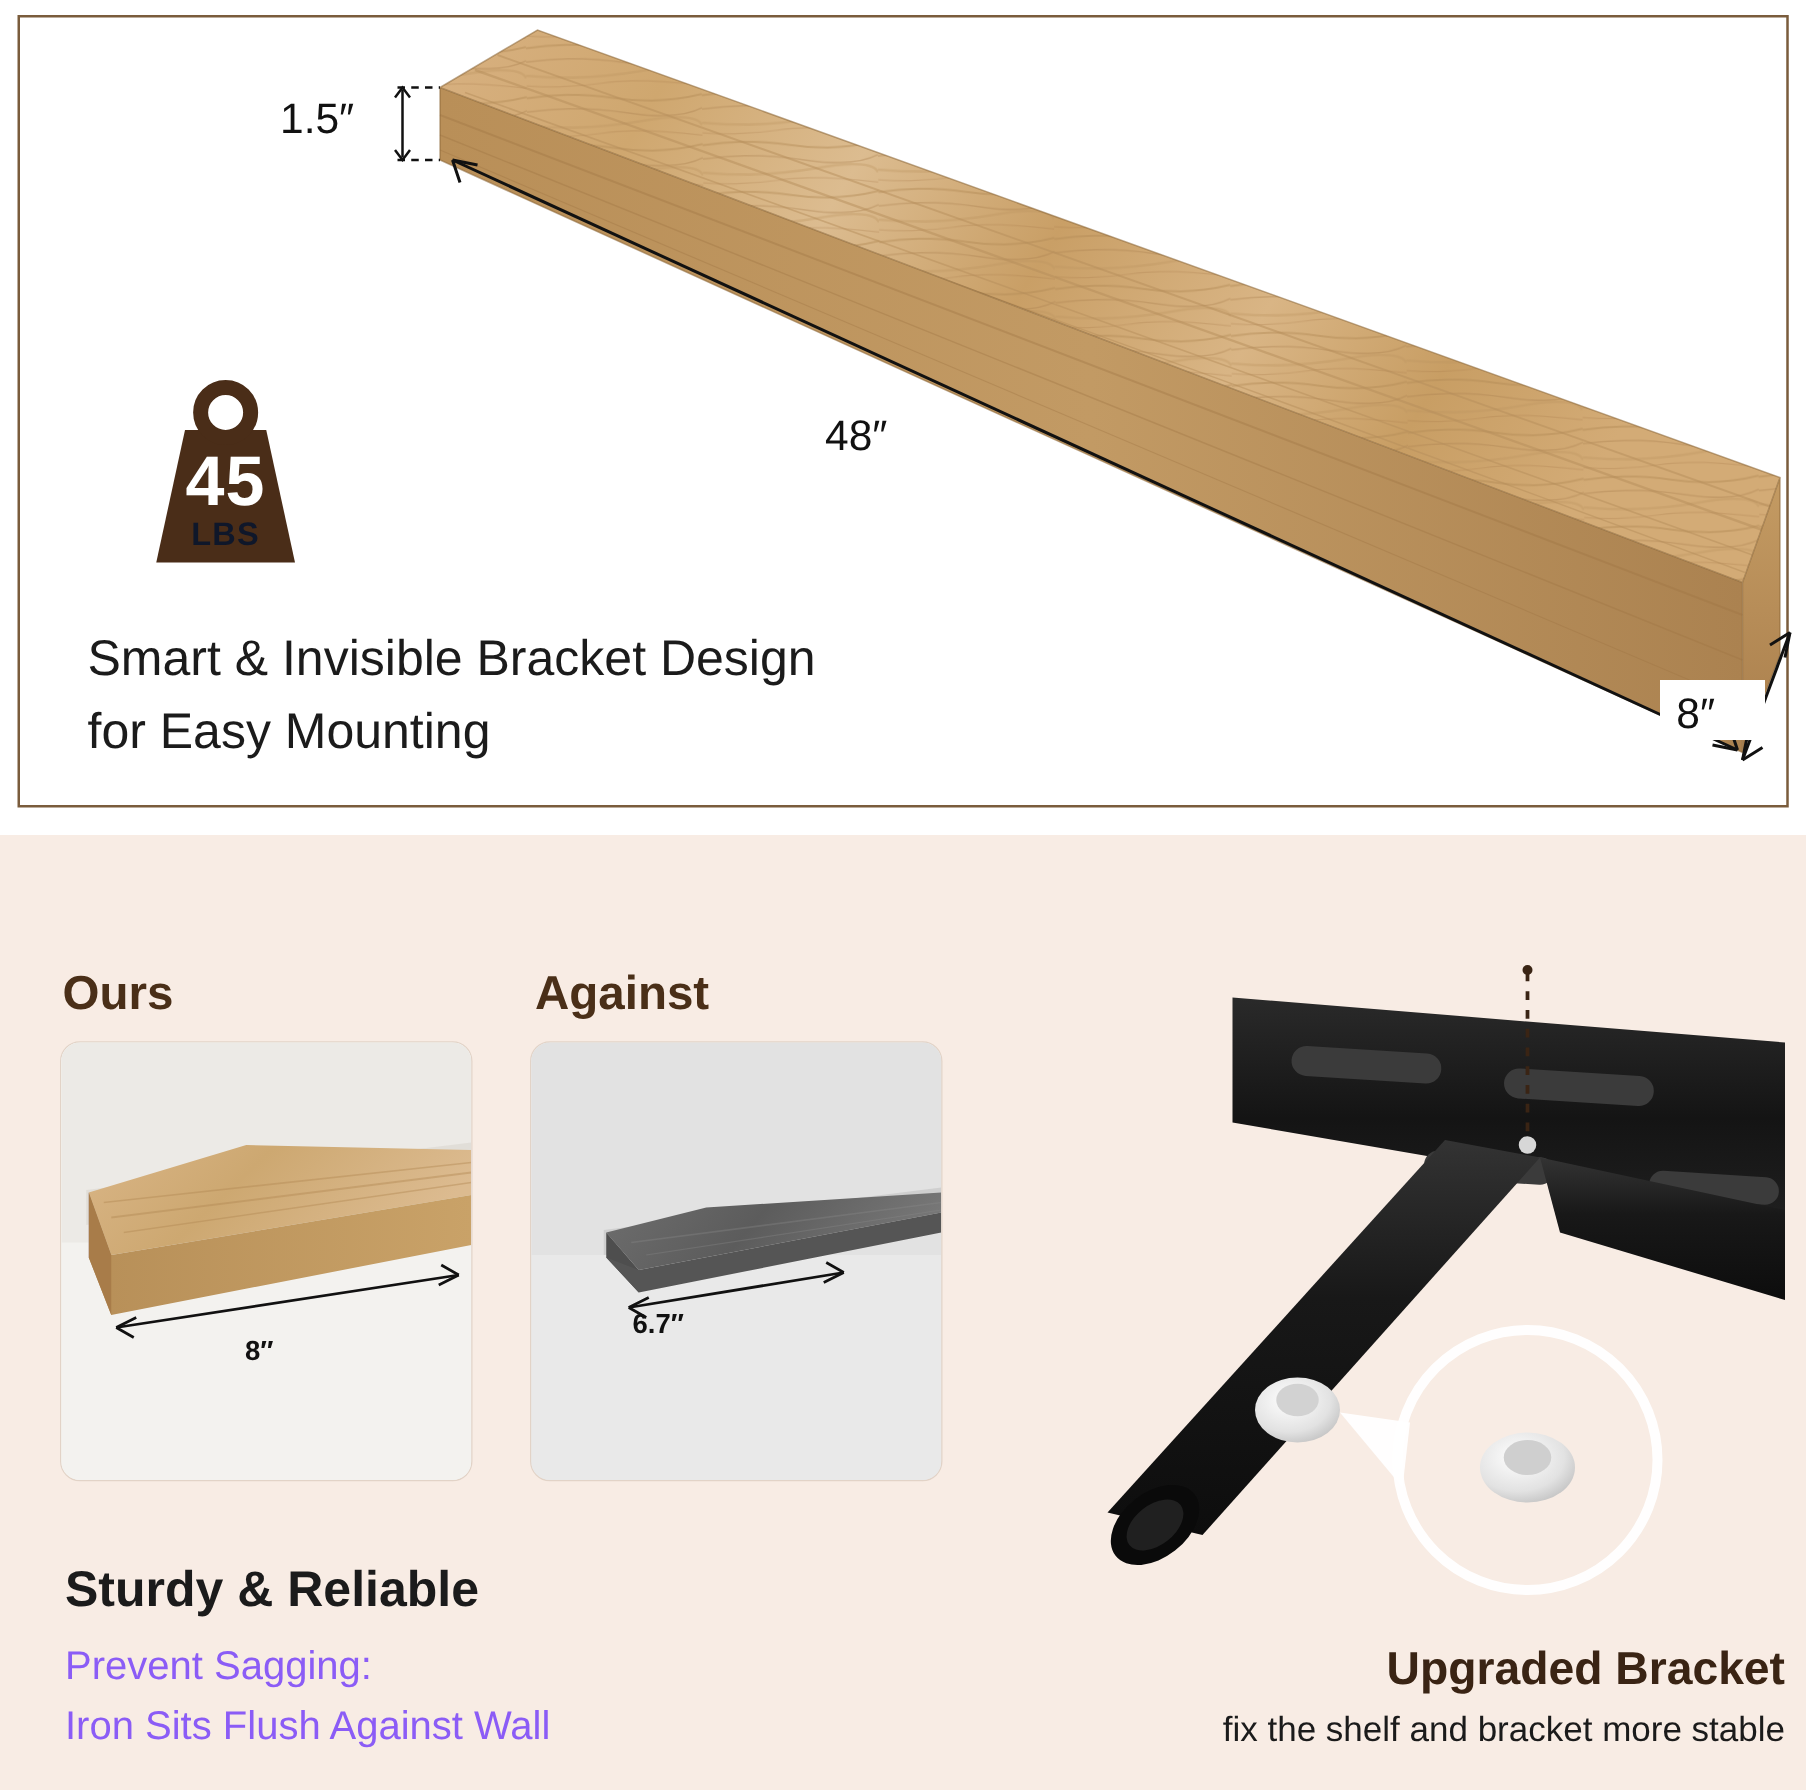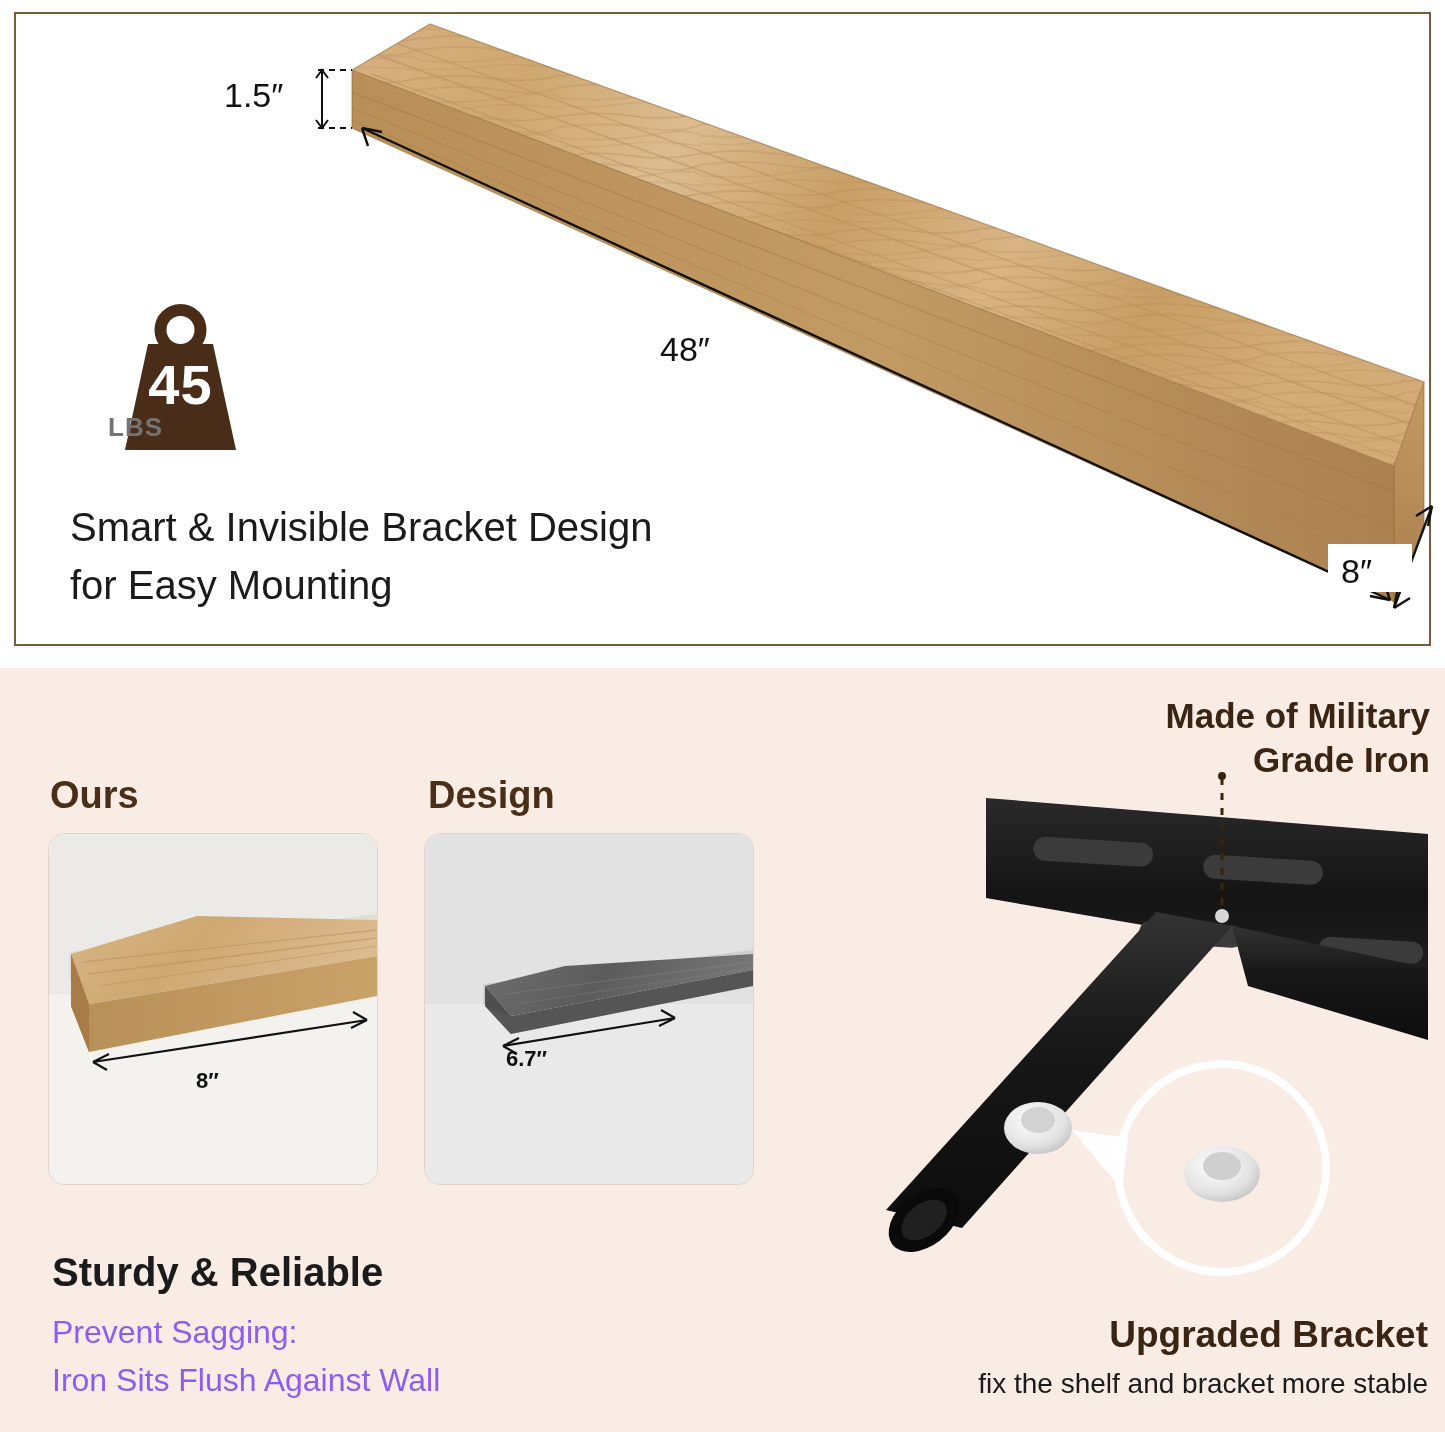--- a/index.html
+++ b/index.html
@@ -48,22 +48,22 @@
     text-align: center;
     color: #ffffff;
     font-size: 56px;
     font-weight: bold;
     letter-spacing: 1px;
   }
   #weight-badge .lbs {
     position: absolute;
     left: 0; top: 112px;
     width: 145px;
-    text-align: left;
-    color: #737373;
+    text-align: center;
+    color: #0f172a;
     font-size: 26px;
     font-weight: bold;
     letter-spacing: 1px;
   }
 
   .headline-top {
     position: absolute;
     left: 70px; top: 498px;
     width: 820px;
     font-size: 40px;
@@ -266,21 +266,21 @@
 
   <div class="headline-top">
     <div>Smart &amp; Invisible Bracket Design</div>
     <div>for Easy Mounting</div>
   </div>
 </div>
 
 <div id="bottom-panel">
 
   <div class="cmp-title" id="ours-title">Ours</div>
-  <div class="cmp-title" id="others-title">Design</div>
+  <div class="cmp-title" id="others-title">Against</div>
 
   <div class="cmp-card" id="ours-card">
     <svg width="328" height="350" viewBox="0 0 328 350">
       <defs>
         <linearGradient id="ow" x1="0" y1="0" x2="1" y2="0.3">
           <stop offset="0%" stop-color="#d9b586"></stop>
           <stop offset="45%" stop-color="#cda871"></stop>
           <stop offset="100%" stop-color="#dcbb90"></stop>
         </linearGradient>
         <linearGradient id="owf" x1="0" y1="0" x2="1" y2="0">
@@ -399,20 +399,16 @@
       <circle cx="1222" cy="500" r="104" fill="none" stroke="#ffffff" stroke-width="8" opacity="0.95"></circle>
       <path d="M1128 470 L1072 462 L1122 522 Z" fill="#ffffff" opacity="0.95"></path>
 
       <g stroke="#3a2414" stroke-width="3" fill="none" stroke-dasharray="7 8">
         <path d="M1222 110 L1222 242"></path>
       </g>
       <circle cx="1222" cy="108" r="4" fill="#3a2414"></circle>
     </svg>
   </div>
 
-  <div id="military-label">
-    <div>Made of Military</div>
-    <div>Grade Iron</div>
-  </div>
 
   <div id="upgraded-label">Upgraded Bracket</div>
   <div id="upgraded-sub">fix the shelf and bracket more stable</div>
 </div>
 
 </body></html>

